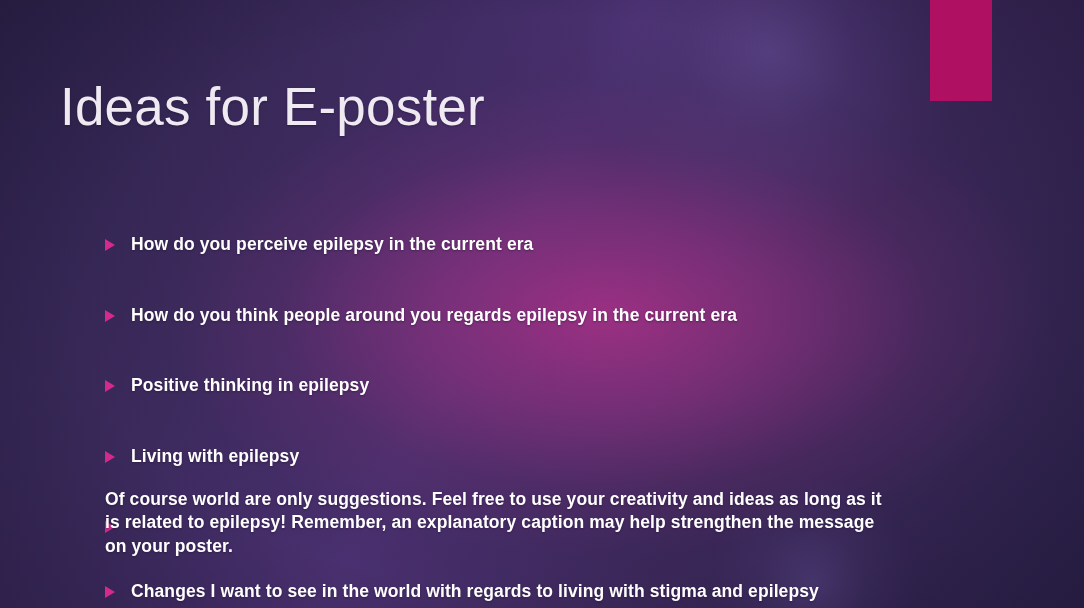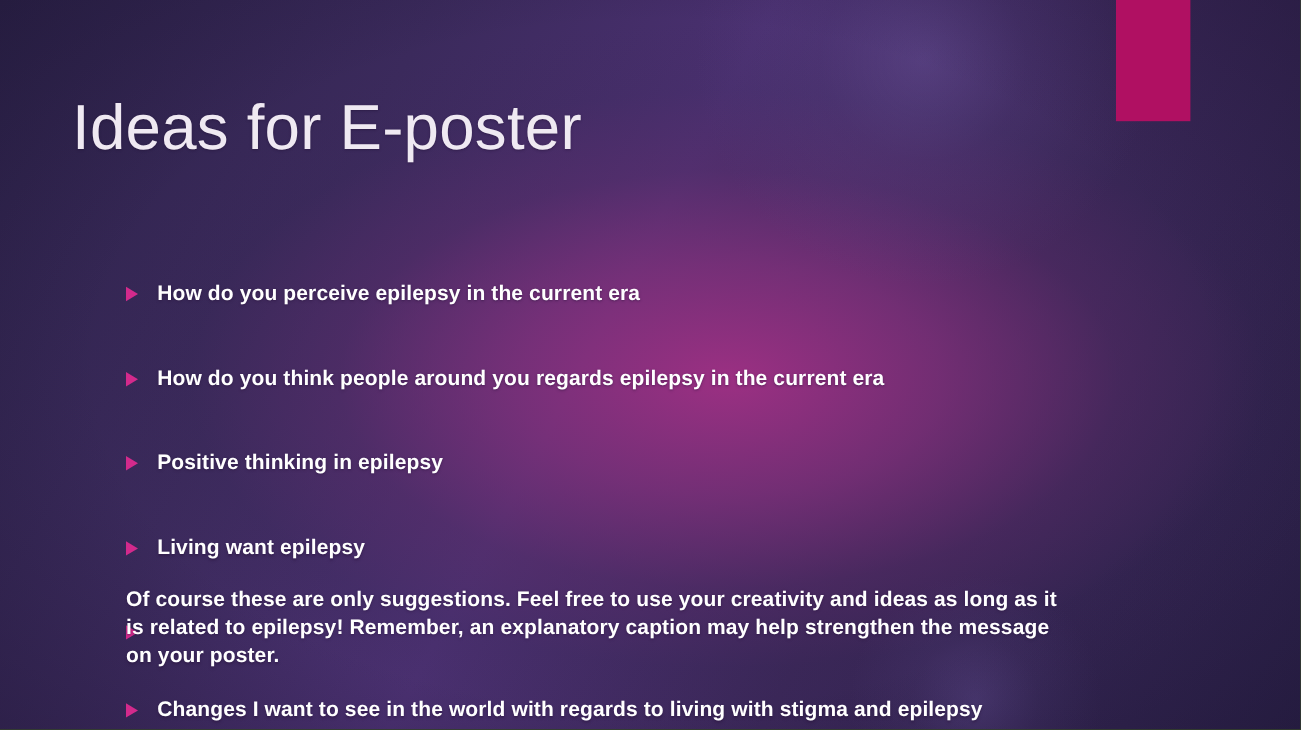--- a/index.html
+++ b/index.html
@@ -7,21 +7,21 @@
     padding: 0;
     background: #241c3e;
   }
 
   #slide {
     position: relative;
     width: 1084px;
     height: 608px;
     overflow: hidden;
     font-family: "Liberation Sans", sans-serif;
-    background-color: #4d7c0f;
+    background-color: #c2410c;
   }
 
   
   .bg-layer {
     position: absolute;
     inset: 0;
     pointer-events: none;
   }
 
   .bg-base {
@@ -173,33 +173,33 @@
           <span class="tri" style="border-left-color: rgb(211, 42, 140);"></span>
         </span>
       <span class="bullet-text">Positive thinking in epilepsy</span>
     </div>
 
 
     <div class="bullet-item">
       <span class="bullet-marker">
           <span class="tri" style="border-left-color: rgb(211, 42, 140);"></span>
         </span>
-      <span class="bullet-text">Living want epilepsy</span>
+      <span class="bullet-text">Living with epilepsy</span>
     </div>
 
     <div class="bullet-item">
       <span class="bullet-marker">
           <span class="tri" style="border-left-color: rgb(211, 42, 140);"></span>
         </span>
     </div>
 
     <div class="bullet-item">
       <span class="bullet-marker">
           <span class="tri" style="border-left-color: rgb(211, 42, 140);"></span>
         </span>
       <span class="bullet-text">Changes I want to see in the world with regards to living with stigma and epilepsy</span>
     </div>
 
   </div>
 
-  <p class="closing-note">Of course these are only suggestions. Feel free to use your creativity and ideas as long as it is related to epilepsy! Remember, an explanatory caption may help strengthen the message on your poster.</p>
+  <p class="closing-note">Of course world are only suggestions. Feel free to use your creativity and ideas as long as it is related to epilepsy! Remember, an explanatory caption may help strengthen the message on your poster.</p>
 
 </div>
 
 </body></html>

